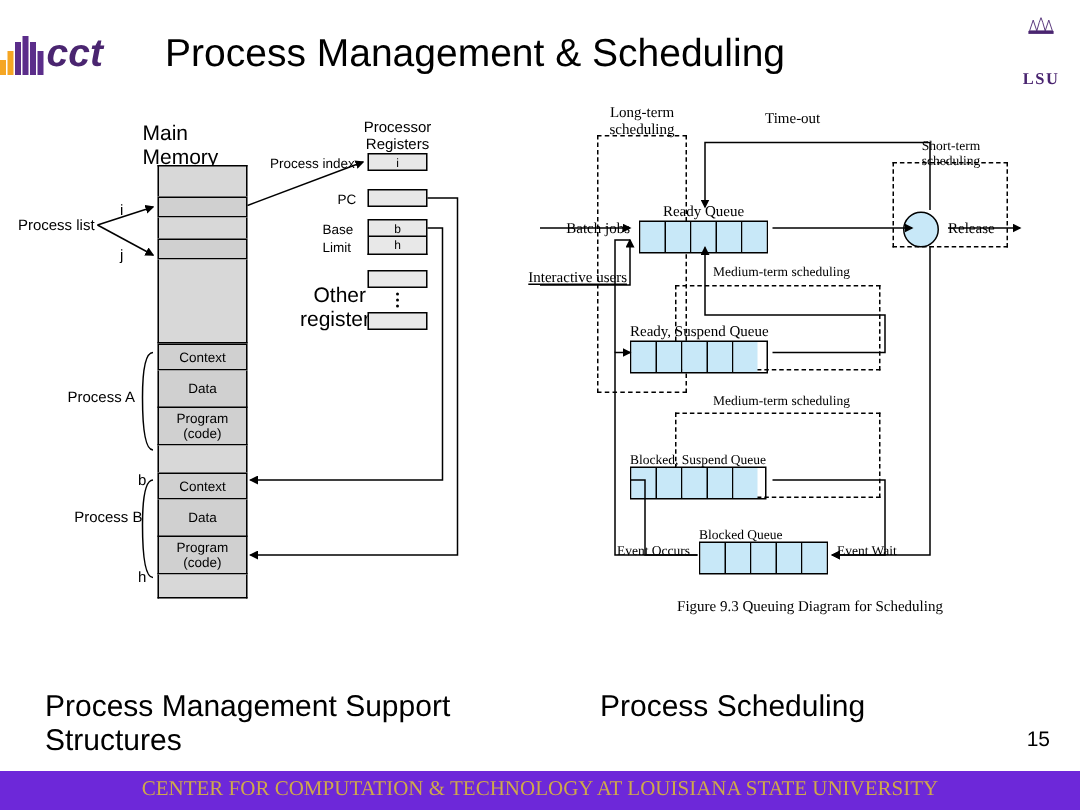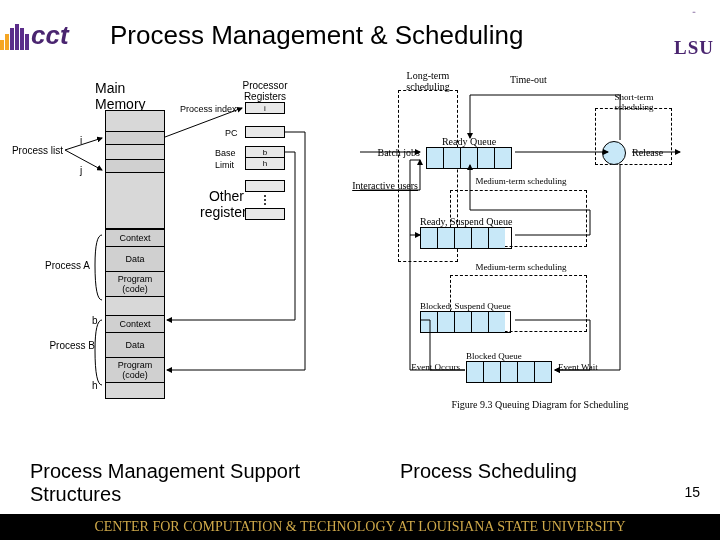--- a/index.html
+++ b/index.html
@@ -104,21 +104,21 @@
     display:flex; padding: 0 30px; gap:40px;
   }
   .cap {
     flex:1; font-size:20px; color:#000;
   }
   .page-num {
     position:absolute; right:20px; bottom:40px; font-size:14px;
   }
   .footer {
     position:absolute; bottom:0; left:0; right:0; height:26px;
-    background:#000000; color:#cfa94a; font-family: "Times New Roman", serif;
+    background:#6d28d9; color:#cfa94a; font-family: "Times New Roman", serif;
     font-size:14px; text-align:center; display:flex; align-items:center; justify-content:center;
   }
 </style>
 </head>
 <body>
 
 <div class="header">
   <div class="cct-logo">
     <div class="cct-bars">
       <span style="height:10px;background:#f5a623"></span>
@@ -129,21 +129,21 @@
       <span style="height:16px"></span>
     </div>
     <span style="font-size:26px;font-weight:bold;font-style:italic;color:#4a2570;">cct</span>
   </div>
   <div class="title">Process Management &amp; Scheduling</div>
   <div class="lsu-logo">
     <svg width="46" height="30" viewBox="0 0 46 30">
       <rect x="2" y="24" width="42" height="5" fill="#4a2570"></rect>
       <path d="M4 24 L10 6 L16 24 L20 10 L23 2 L26 10 L30 24 L36 6 L42 24 Z" fill="none" stroke="#4a2570" stroke-width="1.5"></path>
     </svg>
-    <span style="font-size:19px;font-weight:bold;color:#4a2570;font-family:serif;letter-spacing:1px;margin-top:24px;">LSU</span>
+    <span style="font-size:11px;font-weight:bold;color:#4a2570;font-family:serif;letter-spacing:1px;margin-top:24px;">LSU</span>
   </div>
 </div>
 
 <div class="content">
 
   <div class="left-diagram">
     <div class="mem-header">Main Memory</div>
     <div class="reg-header">Processor Registers</div>
 
     <div class="label" style="left:0;top:65px;width:55px;text-align:center;">Process list</div>

